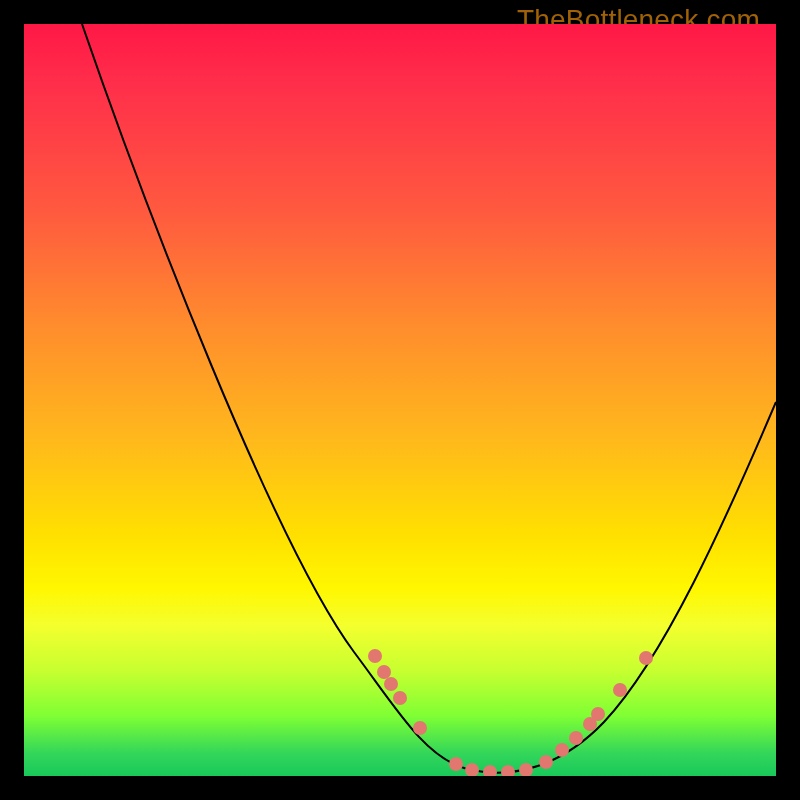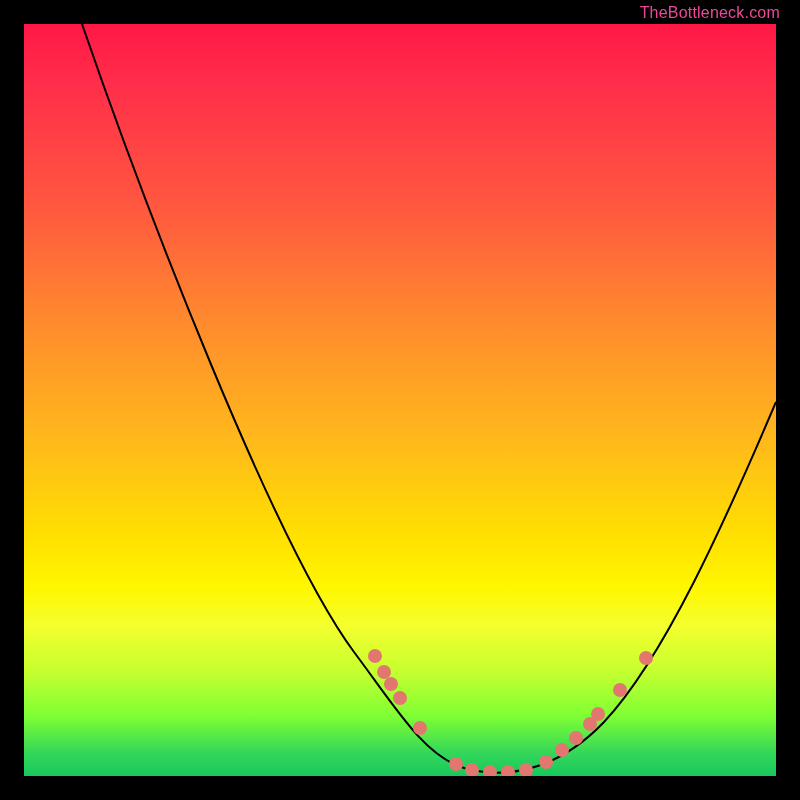--- a/index.html
+++ b/index.html
@@ -38,23 +38,23 @@
       #f4ff2e 80%,
       #c7ff30 86%,
       #7fff34 92%,
       #33d65a 97%,
       #18c85a 100%
     );
   }
   .attribution {
     position: absolute;
     top: 4px;
-    right: 20px;
-    color: #ec4899;
-    font-size: 16px;
+    right: 40px;
+    color: #a16207;
+    font-size: 28px;
     letter-spacing: 0.2px;
     font-weight: 400;
   }
   svg.curve {
     position: absolute;
     left: 0;
     top: 0;
     width: 752px;
     height: 752px;
   }

